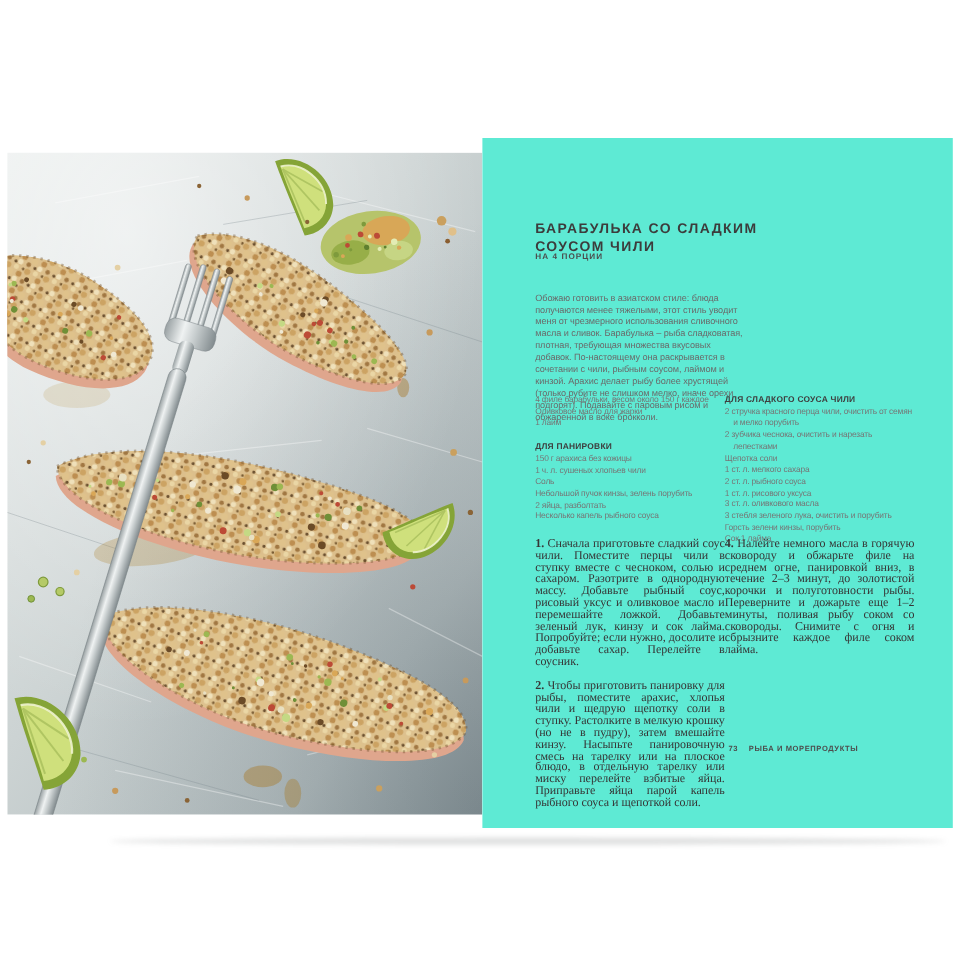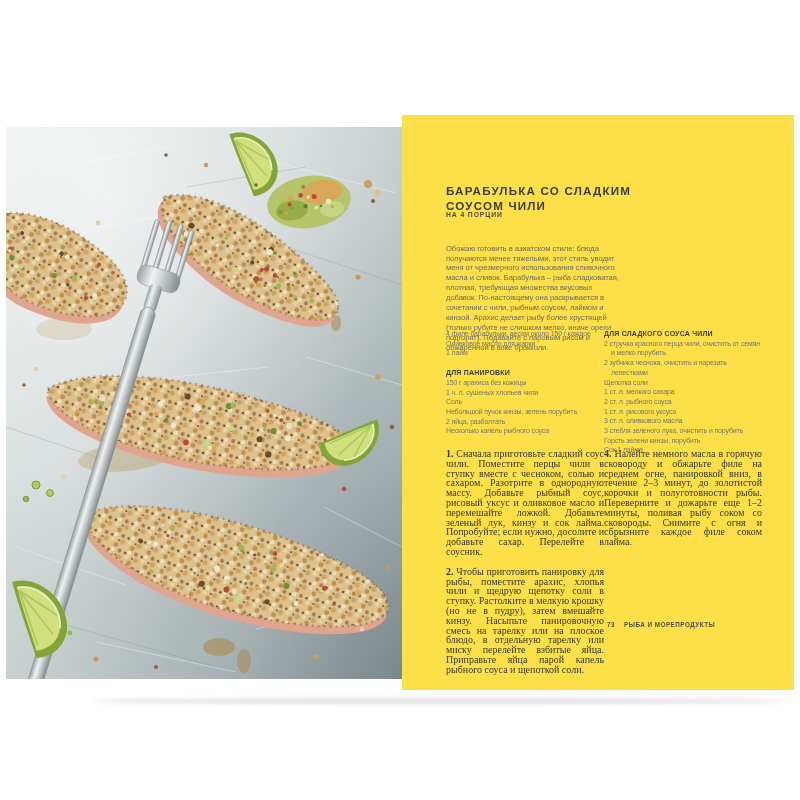--- a/index.html
+++ b/index.html
@@ -4,21 +4,21 @@
 <style>
   html,body{margin:0;padding:0;width:800px;height:800px;background:#ffffff;overflow:hidden;}
   body{font-family:"Liberation Sans", sans-serif;}
   .spread{position:relative;width:800px;height:800px;}
   
   .photo-page{position:absolute;left:6px;top:127px;width:396px;height:552px;overflow:hidden;}
   .photo-page svg{display:block;width:396px;height:552px;}
   .page-shadow{position:absolute;left:92px;top:698px;width:696px;height:6px;
     background:rgba(110,115,115,0.22);border-radius:50%;filter:blur(2.2px);}
   
-  .text-page{position:absolute;left:402px;top:115px;width:392px;height:575px;background:#fde047;}
+  .text-page{position:absolute;left:402px;top:115px;width:392px;height:575px;background:#5eead4;}
   .title{position:absolute;left:44px;top:60px;width:205px;
     font-size:11.6px;line-height:15px;font-weight:600;letter-spacing:1.2px;color:#3c3c3c;}
   .servings{position:absolute;left:44px;top:96px;font-size:6.8px;font-weight:bold;
     letter-spacing:0.9px;color:#4c4c4c;}
   .intro{position:absolute;left:44px;top:121px;width:178px;
     font-size:7.6px;line-height:9.9px;letter-spacing:-0.05px;color:#6a6a6a;}
   .col-ing{position:absolute;top:214px;width:158px;font-size:7px;line-height:9.7px;
     letter-spacing:-0.15px;color:#767676;}
   .col-ing.left{left:44px;}
   .col-ing.right{left:202px;}

